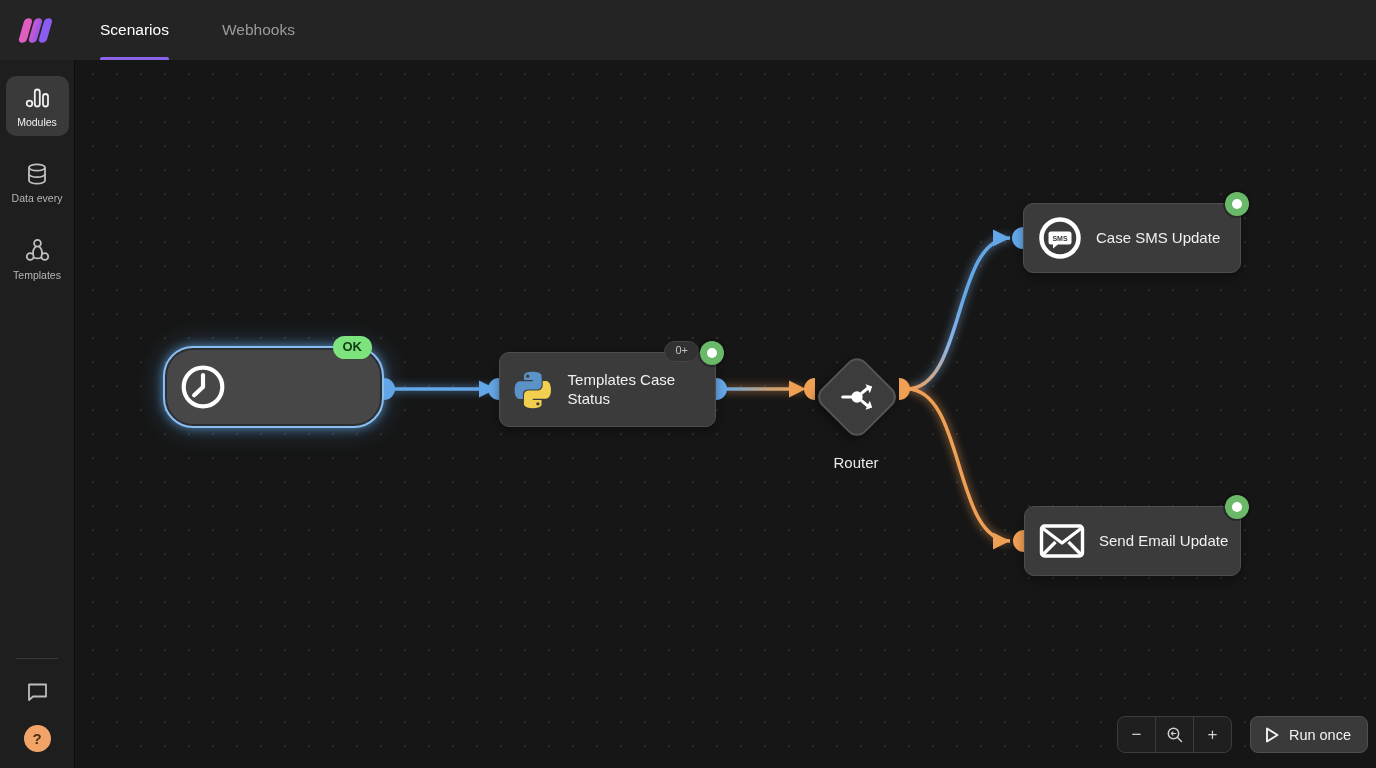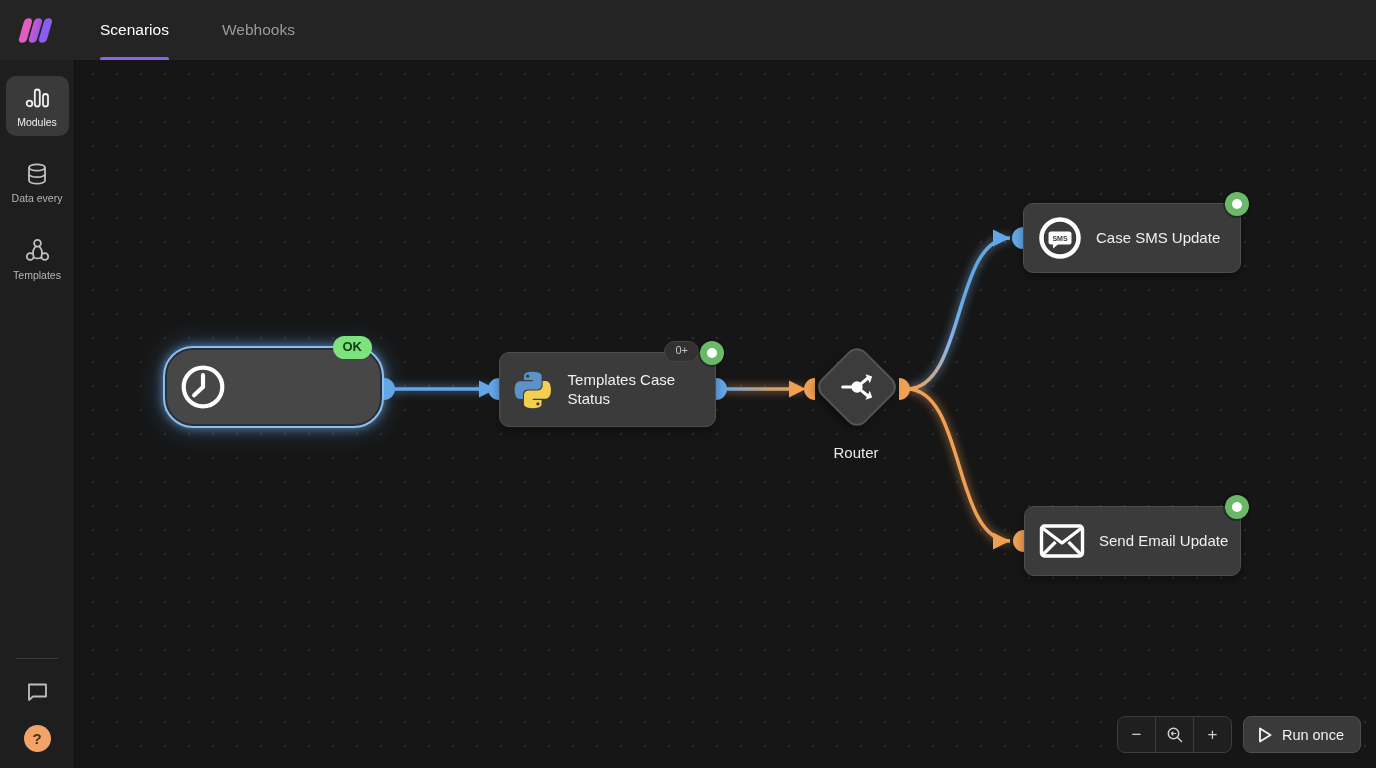--- a/index.html
+++ b/index.html
@@ -58,37 +58,37 @@
     border-radius:12px; z-index:3; }
   .badge-cycles { position:absolute; top:-12px; right:16px; background:#313131;
     border:1px solid #454545; color:#c4c4c4; font-size:11px;
     padding:2px 10px 3px 10px; border-radius:11px; z-index:3; }
   .status-dot { position:absolute; top:-12px; right:-9px; width:24px; height:24px;
     border-radius:50%; background:#69b969; box-shadow:0 0 0 2px rgba(10,10,10,.35);
     z-index:4; display:flex; align-items:center; justify-content:center; }
   .status-dot::after { content:""; width:10px; height:10px; border-radius:50%;
     background:#ffffff; }
 
-  .router-wrap { position:absolute; left:751px; top:296px; z-index:2; cursor:pointer; }
+  .router-wrap { position:absolute; left:751px; top:306px; z-index:2; cursor:pointer; }
   .router-diamond { width:62px; height:62px; background:#3c3c3c;
     border:2px solid #545454; border-radius:12px; transform:rotate(45deg);
     box-shadow:0 4px 10px rgba(0,0,0,.4); display:flex; align-items:center;
     justify-content:center; }
   .router-diamond svg { transform:rotate(-45deg); }
   .router-label { position:absolute; left:-40px; top:88px; width:140px;
     text-align:center; color:#eaeaea; font-size:15px; }
 
   
   .zoom-group { position:absolute; right:144px; bottom:15px; width:115px;
     height:37px; background:rgba(32,32,32,.9); border:1px solid #3c3c3c;
     border-radius:8px; display:flex; z-index:5; }
   .zoom-cell { flex:1; display:flex; align-items:center; justify-content:center;
     color:#cfcfcf; font-size:17px; cursor:pointer; }
   .zoom-cell + .zoom-cell { border-left:1px solid #3c3c3c; }
-  .run-btn { position:absolute; right:15px; bottom:15px; height:37px;
+  .run-btn { position:absolute; right:8px; bottom:15px; height:37px;
     padding:0 16px 0 14px; background:#3a3a3a; border:1px solid #4f4f4f;
     border-radius:8px; display:flex; align-items:center; gap:10px;
     color:#f2f2f2; font-size:14.5px; cursor:pointer; z-index:5; }
 </style>
 </head>
 <body>
 
 <div class="topbar">
   <svg class="logo" viewBox="0 0 44 36">
     <defs>

